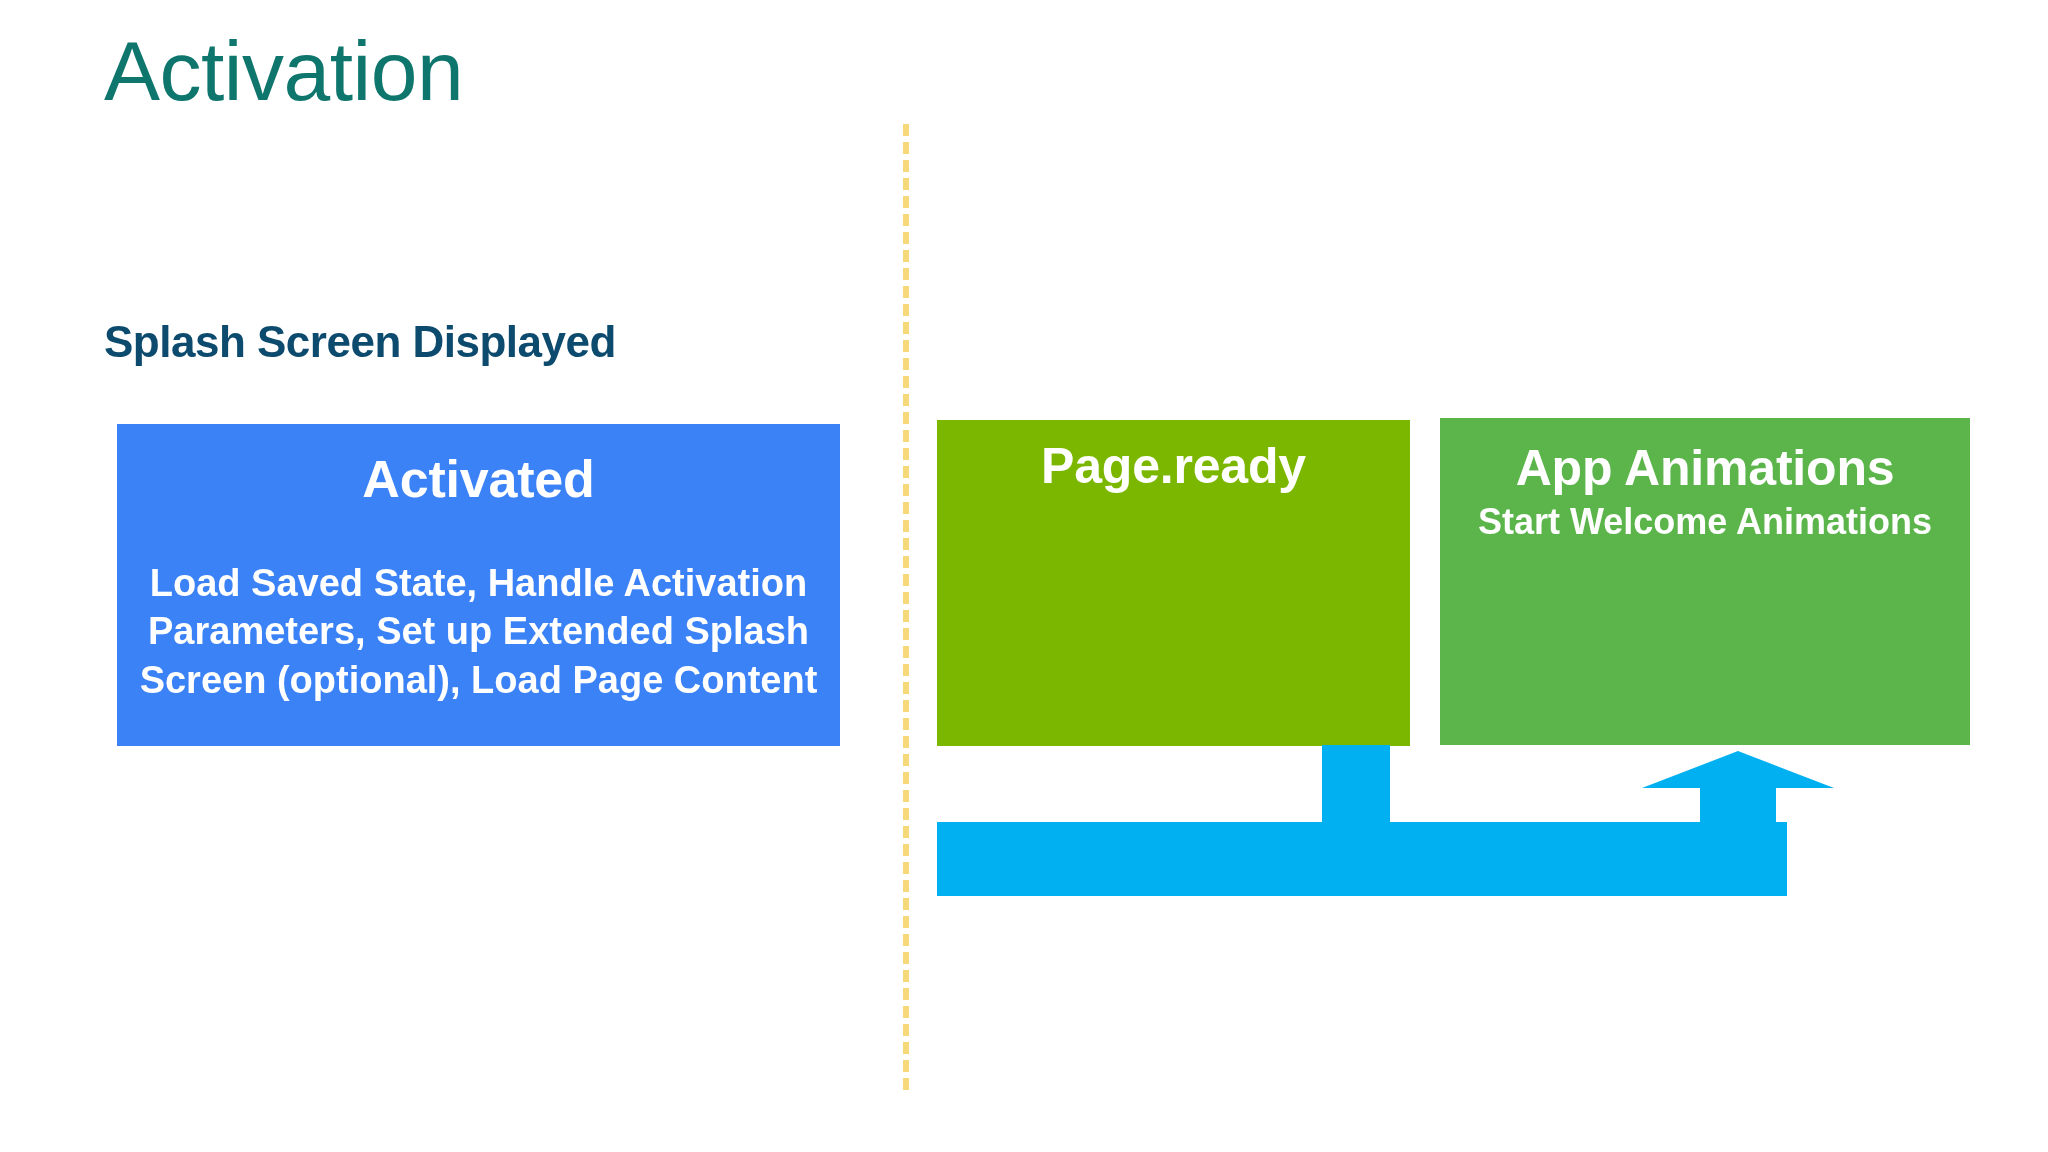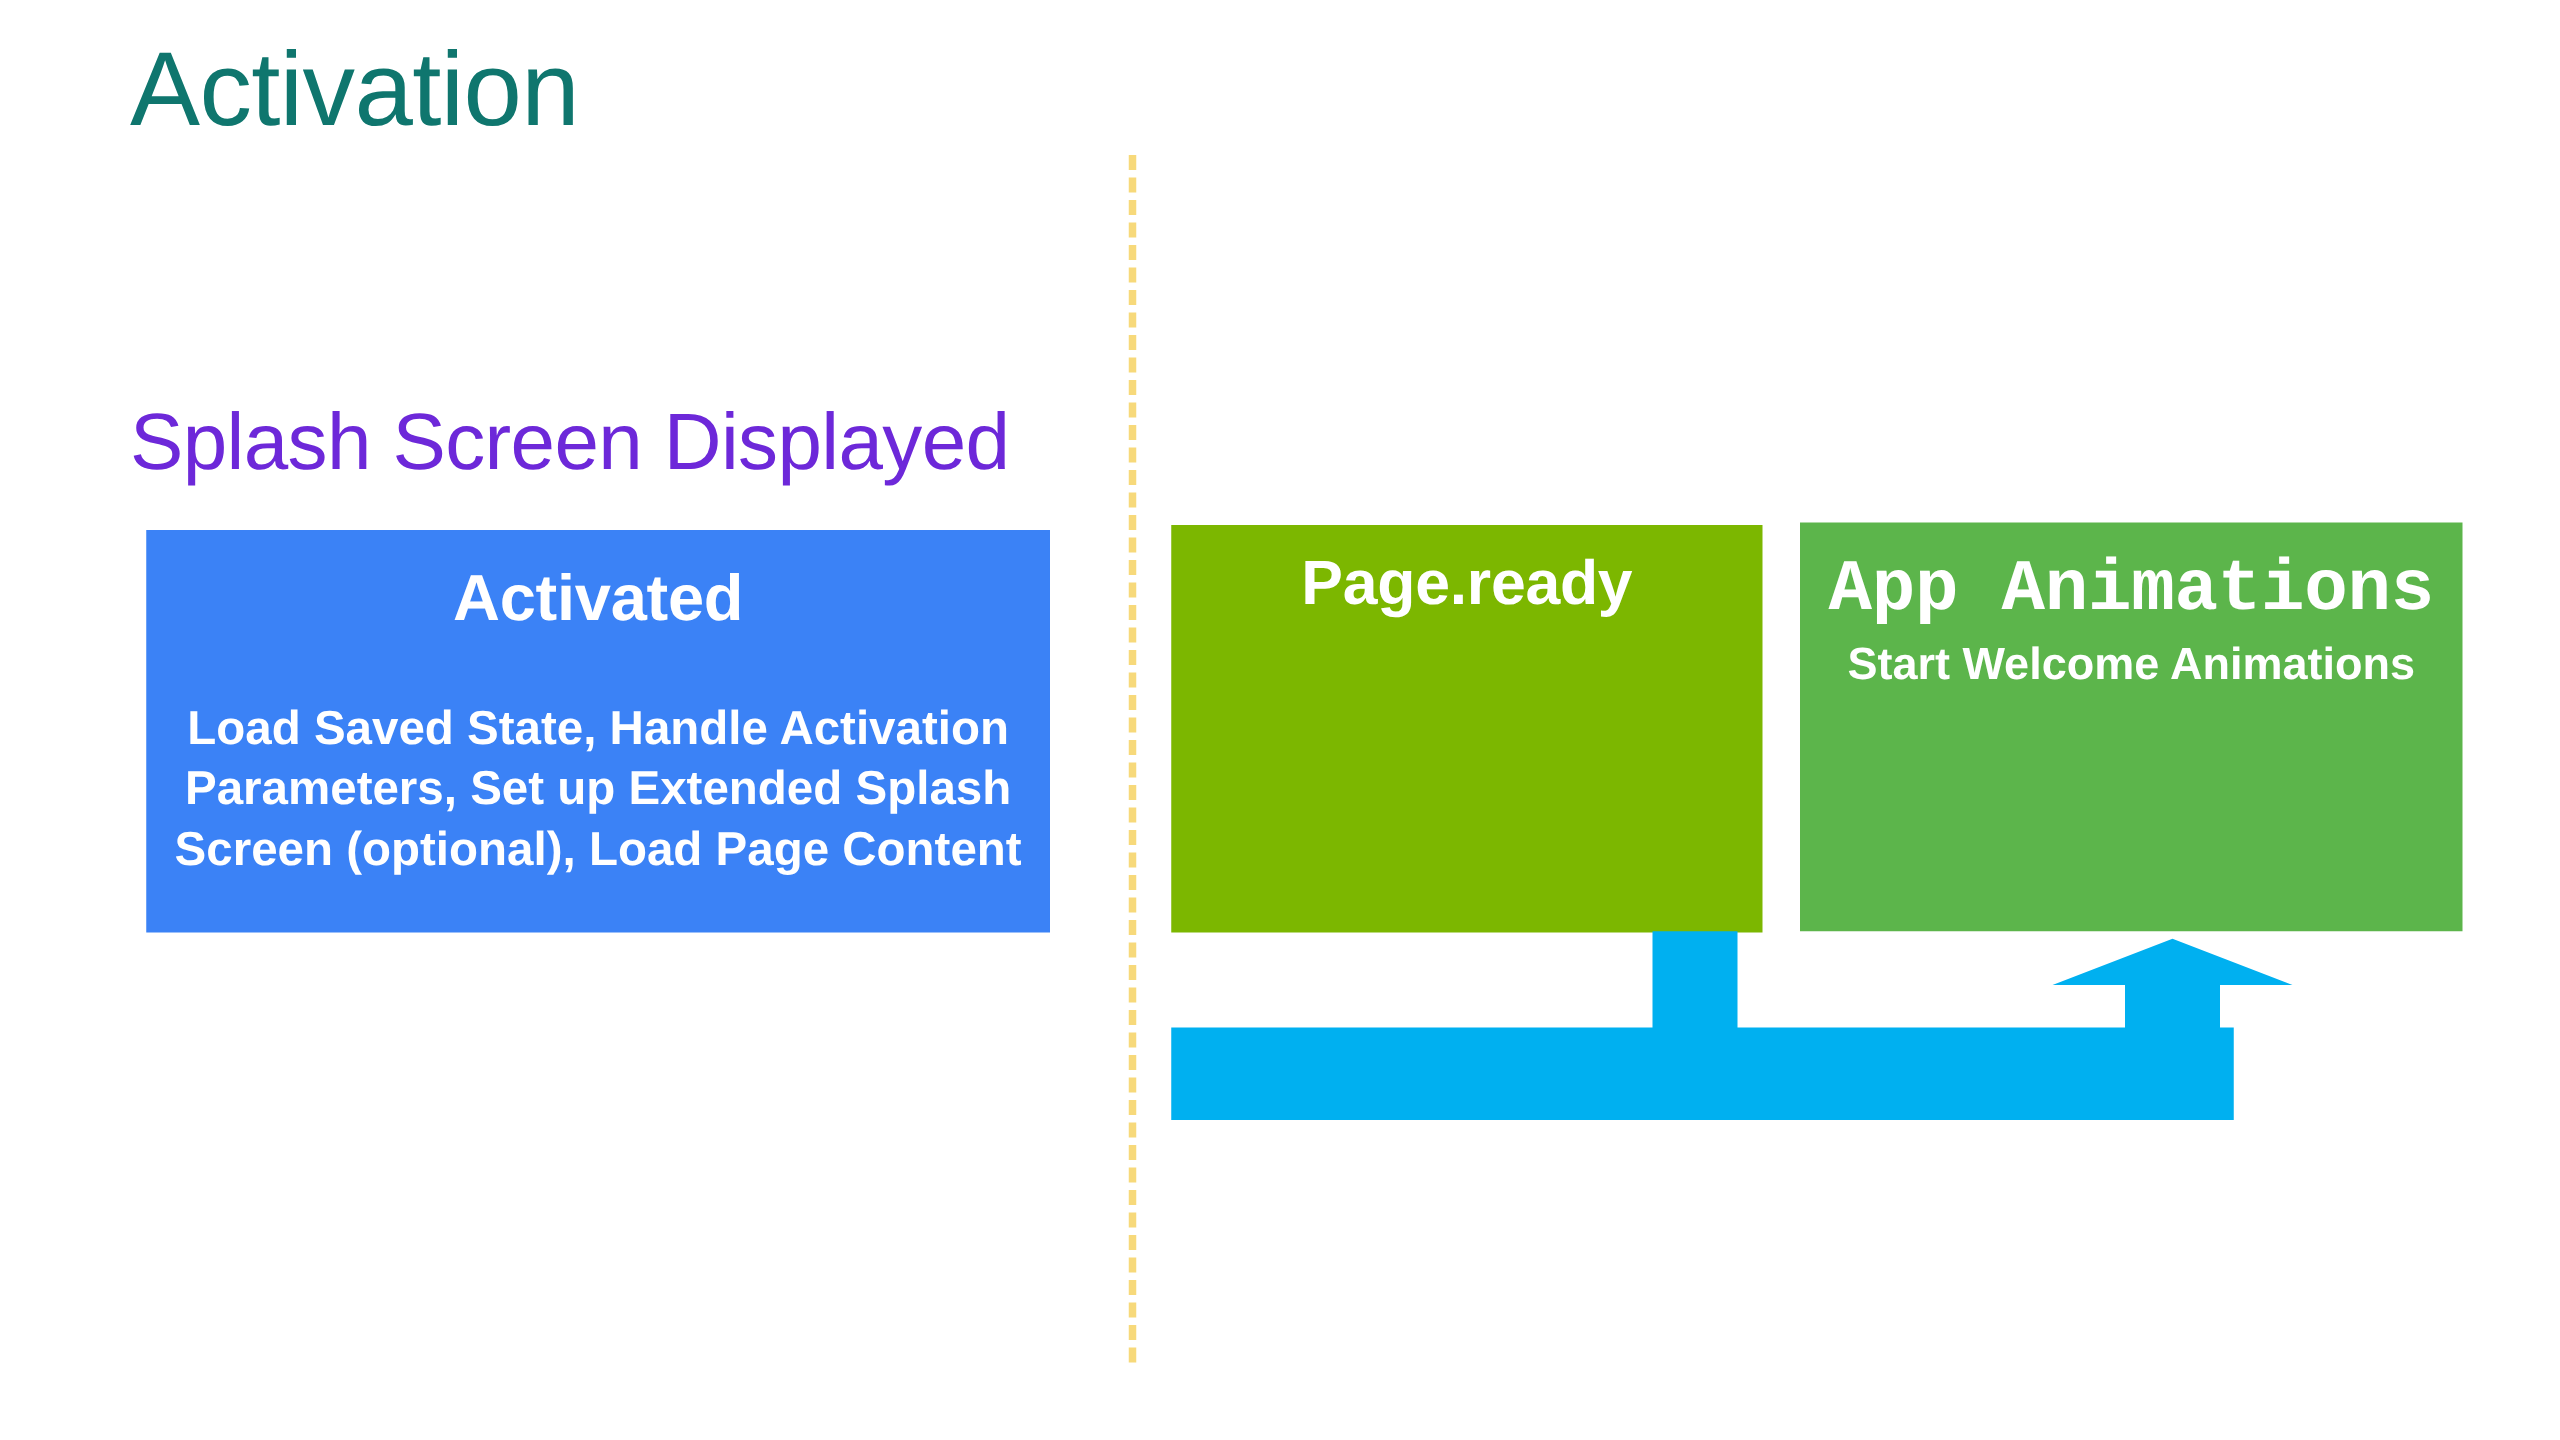--- a/index.html
+++ b/index.html
@@ -29,25 +29,25 @@
     line-height: 1.08;
     font-weight: 300;
     letter-spacing: -0.5px;
     color: #0f766e;
     white-space: nowrap;
   }
   #section-heading {
     position: absolute;
     left: 104px;
     top: 318px;
-    font-size: 64px;
+    font-size: 44px;
     line-height: 1.1;
-    font-weight: 400;
+    font-weight: 700;
     letter-spacing: -0.5px;
-    color: #6d28d9;
+    color: #0c4a6e;
     white-space: nowrap;
   }
 
   
   #timeline-divider {
     position: absolute;
     left: 903px;
     top: 124px;
     width: 0;
     height: 966px;
@@ -110,21 +110,21 @@
 
   
   #stage-appanimations {
     left: 1440px;
     top: 418px;
     width: 530px;
     height: 327px;
     background: #5cb54b;
     padding: 22px 10px 0 10px;
   }
-  #stage-appanimations .stage-title { font-size: 58px; line-height: 1.15; font-family: Liberation Mono, monospace; }
+  #stage-appanimations .stage-title { font-size: 50px; line-height: 1.15; }
   #stage-appanimations .stage-body {
     font-size: 36px;
     line-height: 1.32;
     padding: 0 40px;
   }
 
   
   #dismiss-connector {
     position: absolute;
     left: 937px;

